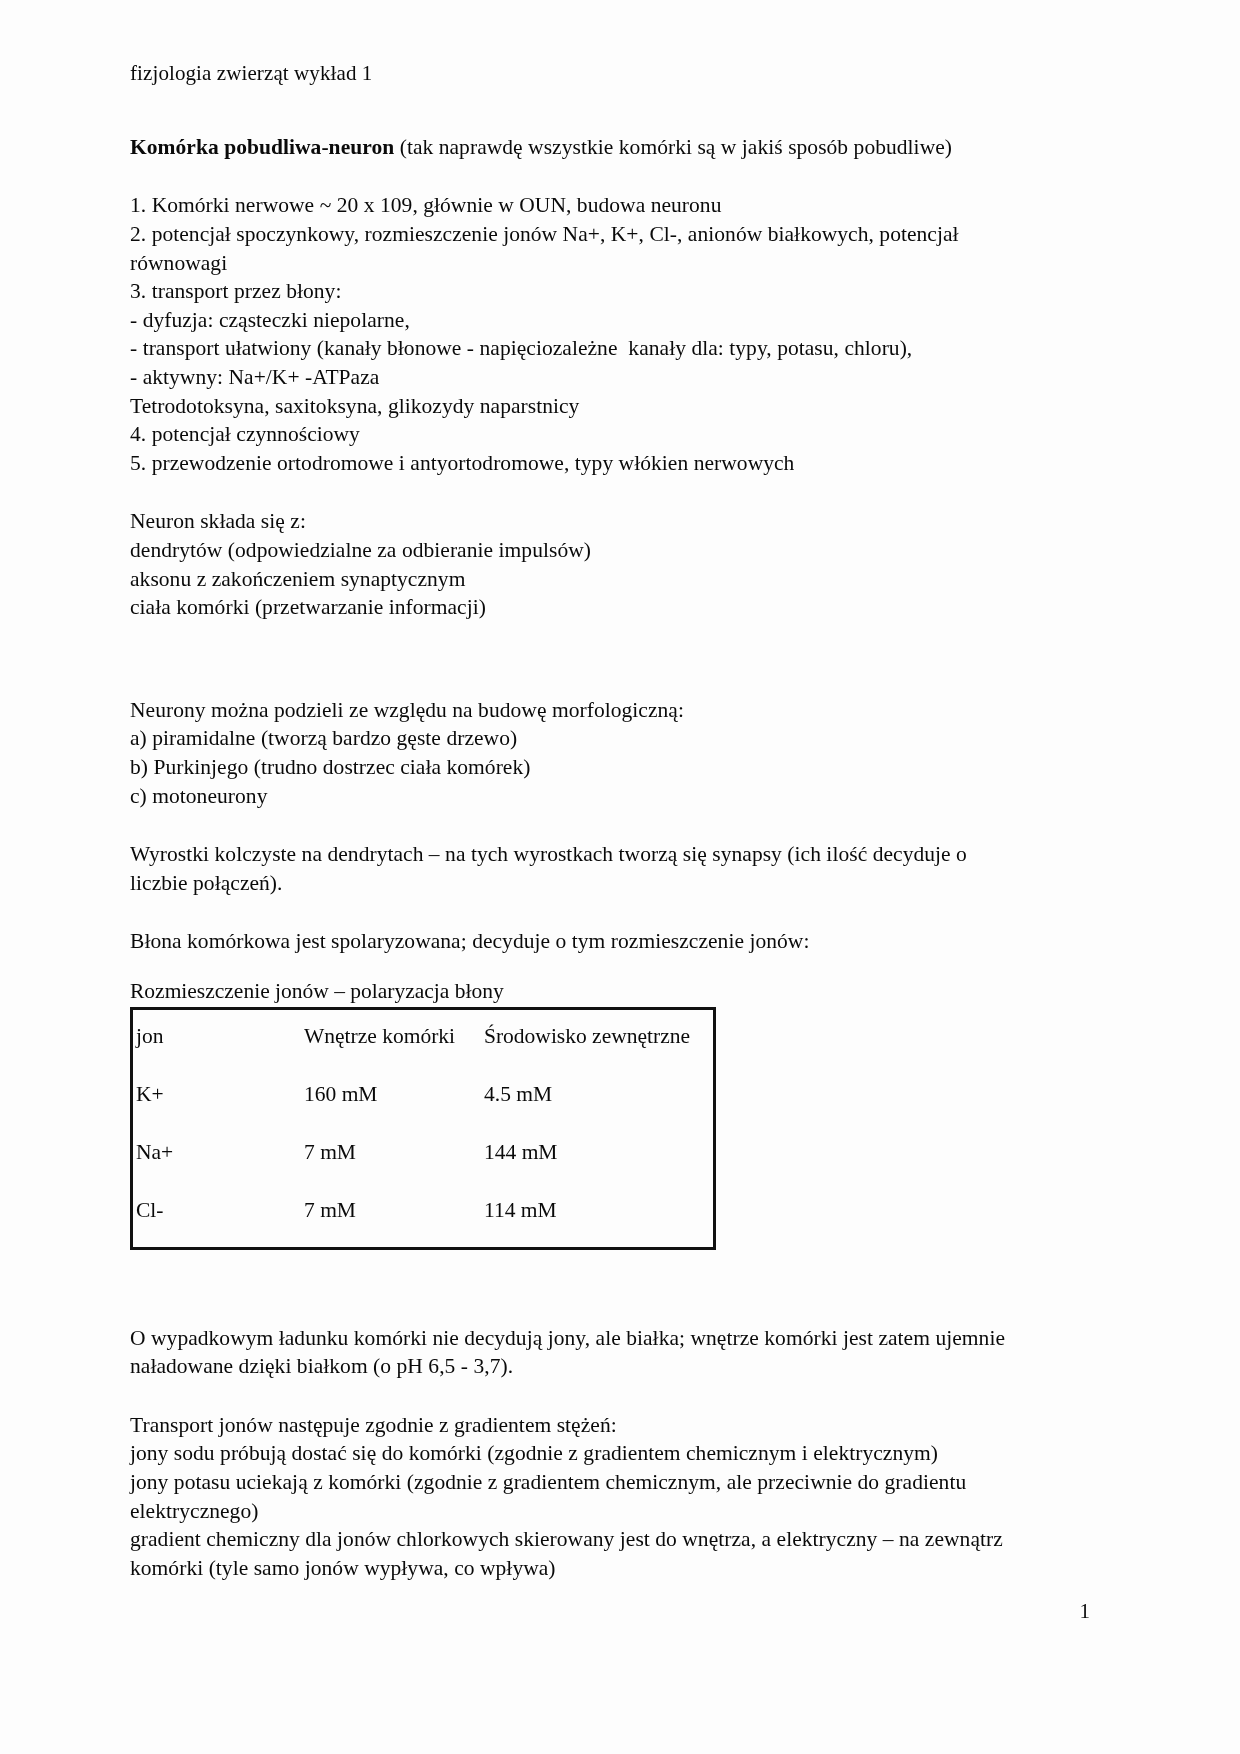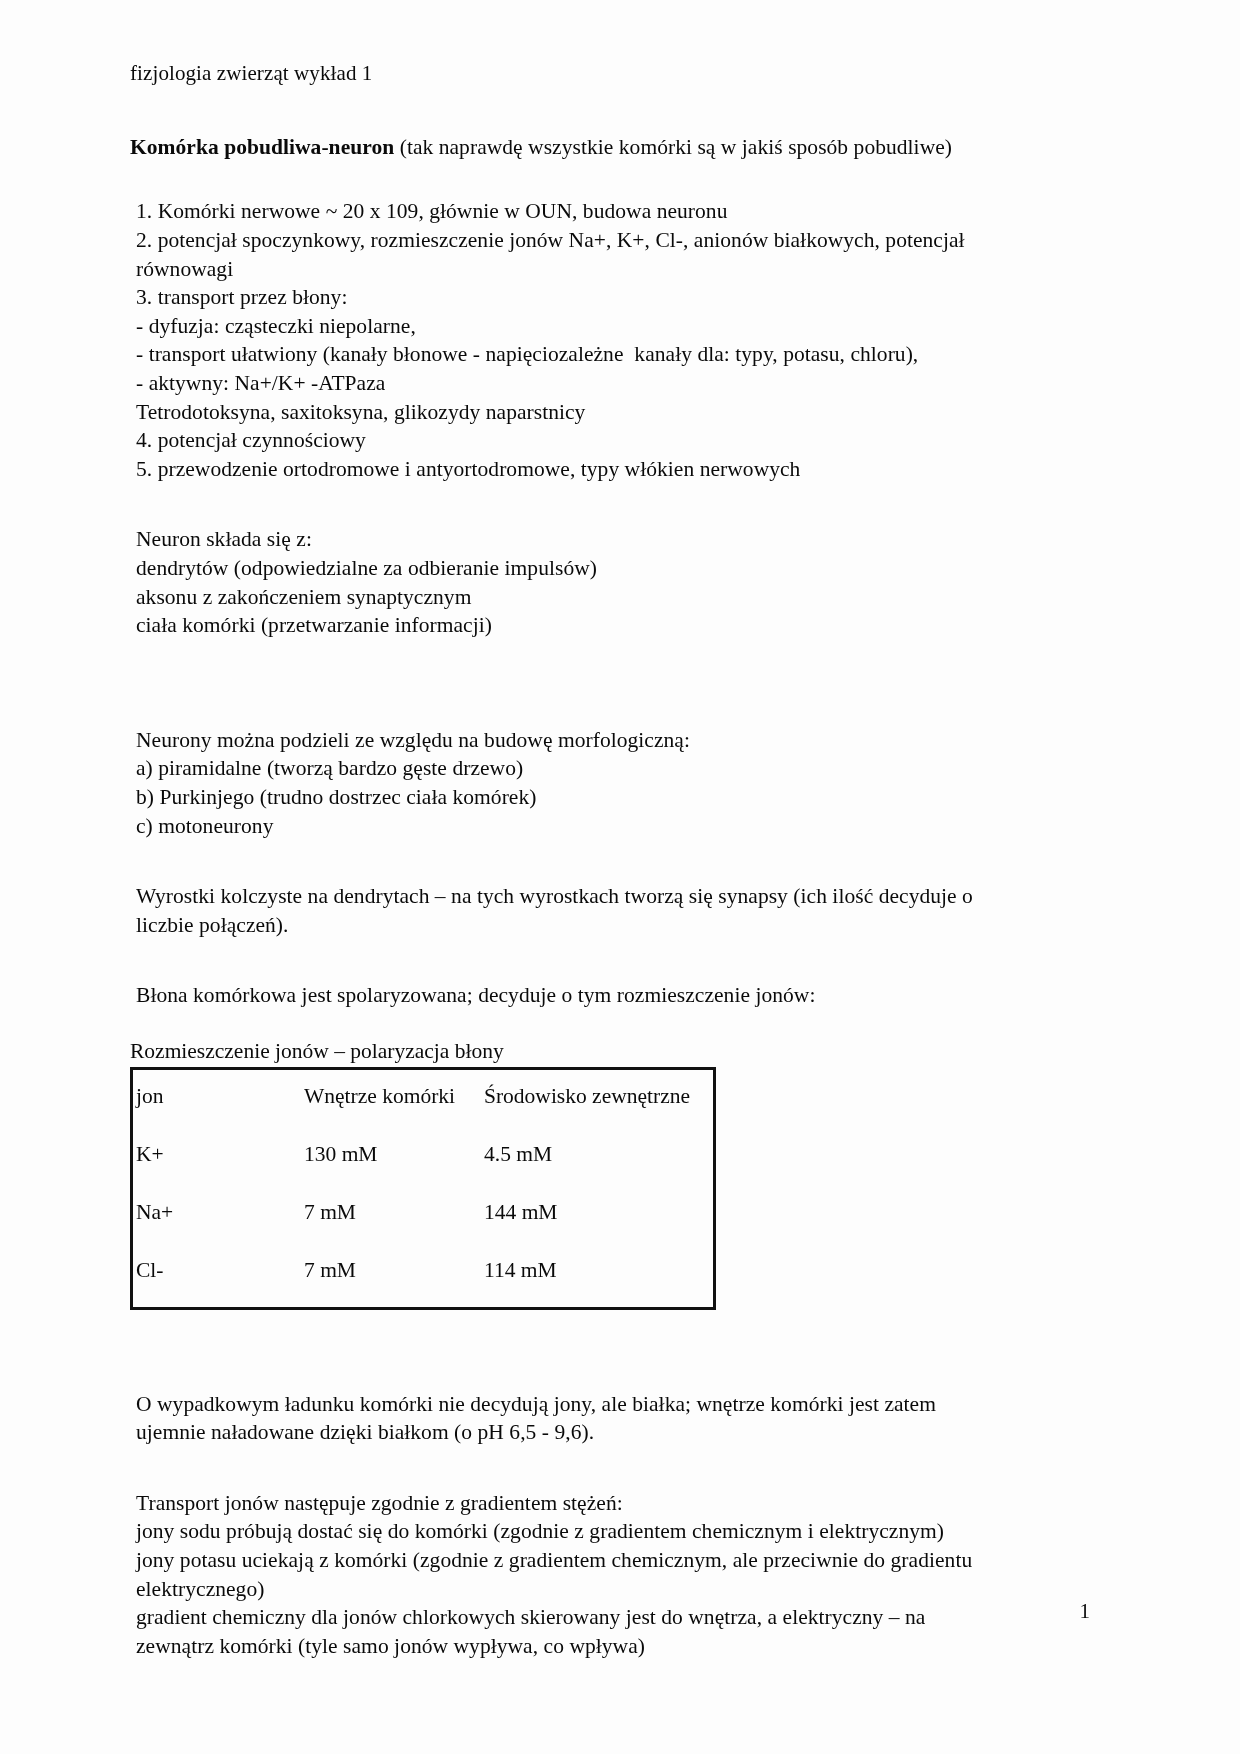--- a/index.html
+++ b/index.html
@@ -30,21 +30,21 @@
   .doc-header {
     font-size: 21px;
     line-height: 1.28;
     letter-spacing: 0.1px;
     margin: 0 0 46px 0;
   }
   .block {
     font-size: 21.5px;
     line-height: 1.33;
     letter-spacing: 0.05px;
-    margin: 6px;
+    margin: 0;
   }
   .gap-lg { height: 30px; }
   .gap-md { height: 22px; }
   .gap-xl { height: 52px; }
   .line { display: block; white-space: pre-wrap; }
   .strong-run { font-weight: bold; }
   .lead-intro { margin: 0; }
   .list-block .line { display: block; }
   .table-caption {
     font-size: 21.5px;
@@ -135,40 +135,40 @@
 
     <table class="ion-table">
       <tbody>
         <tr class="head">
           <td class="c0">jon</td>
           <td class="c1">Wnętrze komórki</td>
           <td class="c2">Środowisko zewnętrzne</td>
         </tr>
         <tr class="body">
           <td class="c0">K+</td>
-          <td class="c1">130 mM</td>
+          <td class="c1">160 mM</td>
           <td class="c2">4.5 mM</td>
         </tr>
         <tr class="body">
           <td class="c0">Na+</td>
           <td class="c1">7 mM</td>
           <td class="c2">144 mM</td>
         </tr>
         <tr class="body last">
           <td class="c0">Cl-</td>
           <td class="c1">7 mM</td>
           <td class="c2">114 mM</td>
         </tr>
       </tbody>
     </table>
 
     <div class="gap-xl"></div>
     <div class="gap-md"></div>
 
-    <p class="block">O wypadkowym ładunku komórki nie decydują jony, ale białka; wnętrze komórki jest zatem ujemnie naładowane dzięki białkom (o pH 6,5 - 9,6).</p>
+    <p class="block">O wypadkowym ładunku komórki nie decydują jony, ale białka; wnętrze komórki jest zatem ujemnie naładowane dzięki białkom (o pH 6,5 - 3,7).</p>
 
     <div class="gap-lg"></div>
 
     <div class="block list-block">
       <span class="line">Transport jonów następuje zgodnie z gradientem stężeń:</span>
       <span class="line">jony sodu próbują dostać się do komórki (zgodnie z gradientem chemicznym i elektrycznym)</span>
       <span class="line">jony potasu uciekają z komórki (zgodnie z gradientem chemicznym, ale przeciwnie do gradientu elektrycznego)</span>
       <span class="line">gradient chemiczny dla jonów chlorkowych skierowany jest do wnętrza, a elektryczny – na zewnątrz komórki (tyle samo jonów wypływa, co wpływa)</span>
     </div>
 

